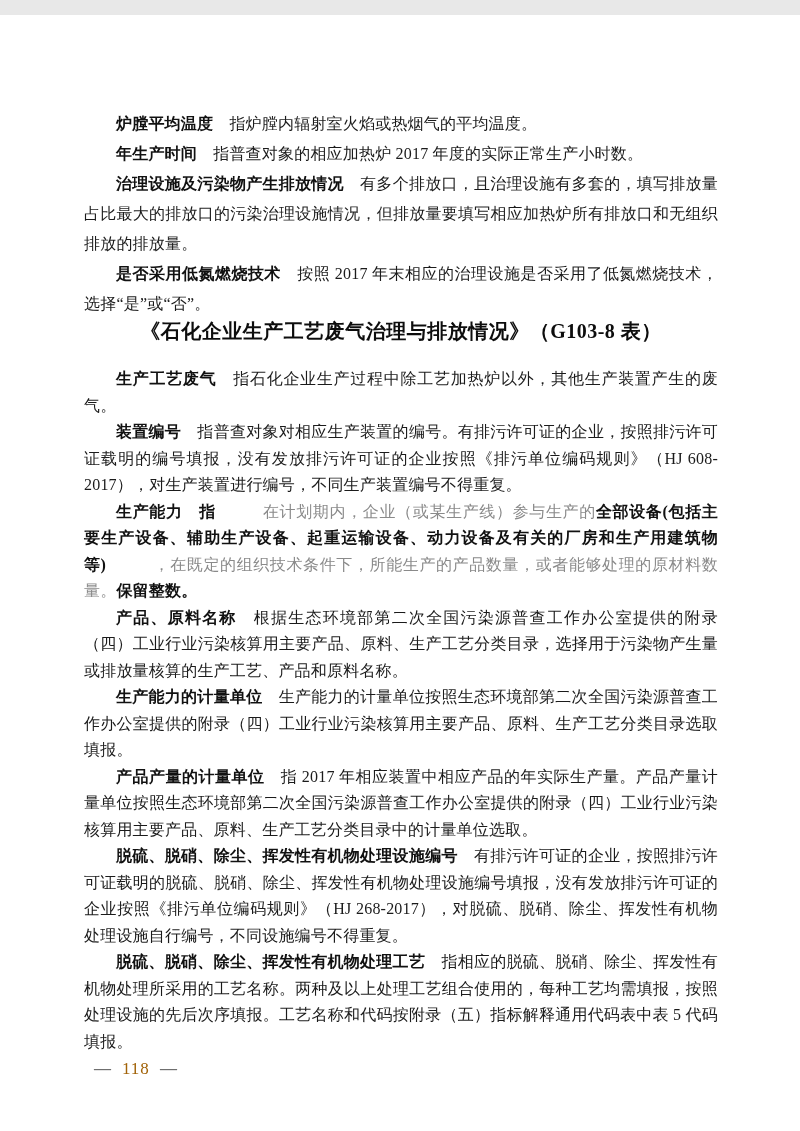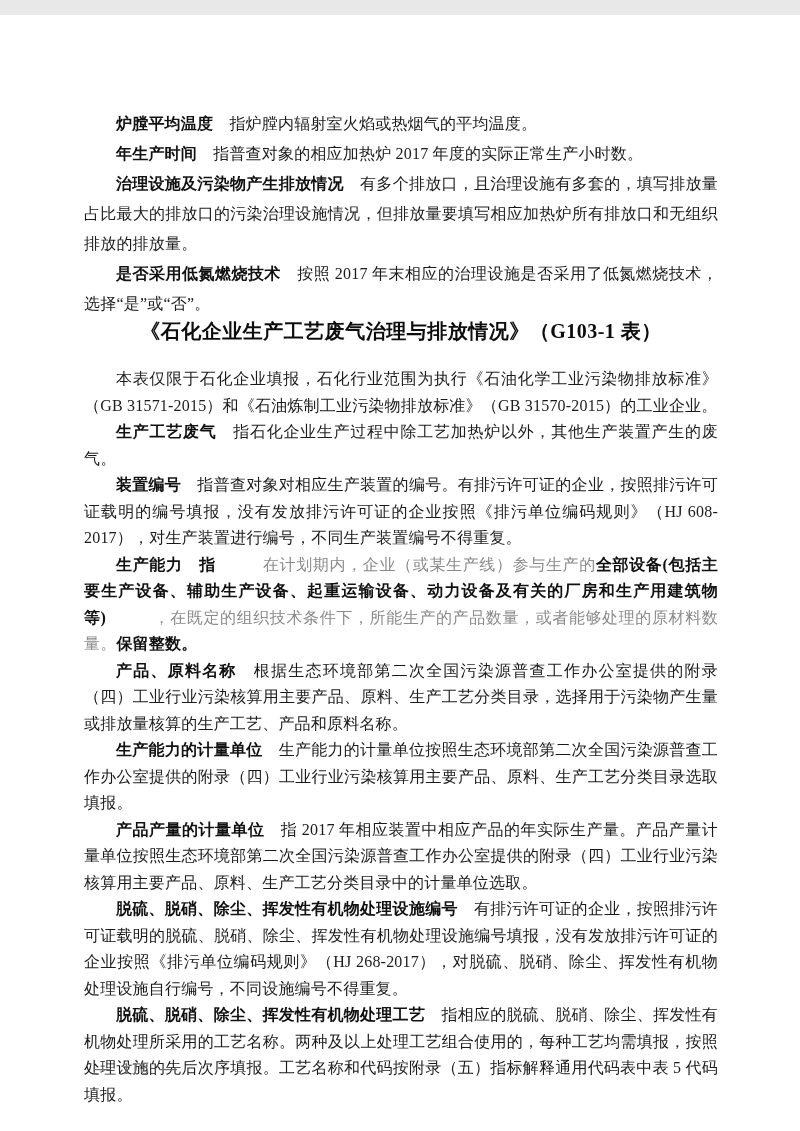--- a/index.html
+++ b/index.html
@@ -64,39 +64,38 @@
     font-size: 17px;
     letter-spacing: 1px;
     color: #222222;
   }
   .footer .dash {
     color: #6f6f6f;
     padding: 0 10px;
     font-weight: bold;
   }
   .footer .pagenum {
-    color: #737373;
+    color: #a16207;
   }
 </style>
 </head>
 <body>
 
 <div class="page">
 
   <section class="content sect-top" id="top-section">
       <p class="para"><span class="run-bold">炉膛平均温度</span><span>　指炉膛内辐射室火焰或热烟气的平均温度。</span></p>
       <p class="para"><span class="run-bold">年生产时间</span><span>　指普查对象的相应加热炉 2017 年度的实际正常生产小时数。</span></p>
       <p class="para"><span class="run-bold">治理设施及污染物产生排放情况</span><span>　有多个排放口，且治理设施有多套的，填写排放量占比最大的排放口的污染治理设施情况，但排放量要填写相应加热炉所有排放口和无组织排放的排放量。</span></p>
       <p class="para"><span class="run-bold">是否采用低氮燃烧技术</span><span>　按照 2017 年末相应的治理设施是否采用了低氮燃烧技术，选择“是”或“否”。</span></p>
     </section>
 
-  <h1 class="doc-title">《石化企业生产工艺废气治理与排放情况》（G103-1 表）</h1>
+  <h1 class="doc-title">《石化企业生产工艺废气治理与排放情况》（G103-8 表）</h1>
 
   <section class="content sect-bottom" id="bottom-section">
-      <p class="para"><span>本表仅限于石化企业填报，石化行业范围为执行《石油化学工业污染物排放标准》（GB 31571-2015）和《石油炼制工业污染物排放标准》（GB 31570-2015）的工业企业。</span></p>
       <p class="para"><span class="run-bold">生产工艺废气</span><span>　指石化企业生产过程中除工艺加热炉以外，其他生产装置产生的废气。</span></p>
       <p class="para"><span class="run-bold">装置编号</span><span>　指普查对象对相应生产装置的编号。有排污许可证的企业，按照排污许可证载明的编号填报，没有发放排污许可证的企业按照《排污单位编码规则》（HJ 608-2017），对生产装置进行编号，不同生产装置编号不得重复。</span></p>
       <p class="para"><span class="run-bold">生产能力</span><span class="run-bold">　指</span><span class="run-gray">在计划期内，企业（或某生产线）参与生产的</span><span class="run-bold">全部设备(包括主要生产设备、辅助生产设备、起重运输设备、动力设备及有关的厂房和生产用建筑物等)</span><span class="run-gray">，在既定的组织技术条件下，所能生产的产品数量，或者能够处理的原材料数量。</span><span class="run-bold">保留整数。</span></p>
       <p class="para"><span class="run-bold">产品、原料名称</span><span>　根据生态环境部第二次全国污染源普查工作办公室提供的附录（四）工业行业污染核算用主要产品、原料、生产工艺分类目录，选择用于污染物产生量或排放量核算的生产工艺、产品和原料名称。</span></p>
       <p class="para"><span class="run-bold">生产能力的计量单位</span><span>　生产能力的计量单位按照生态环境部第二次全国污染源普查工作办公室提供的附录（四）工业行业污染核算用主要产品、原料、生产工艺分类目录选取填报。</span></p>
       <p class="para"><span class="run-bold">产品产量的计量单位</span><span>　指 2017 年相应装置中相应产品的年实际生产量。产品产量计量单位按照生态环境部第二次全国污染源普查工作办公室提供的附录（四）工业行业污染核算用主要产品、原料、生产工艺分类目录中的计量单位选取。</span></p>
       <p class="para"><span class="run-bold">脱硫、脱硝、除尘、挥发性有机物处理设施编号</span><span>　有排污许可证的企业，按照排污许可证载明的脱硫、脱硝、除尘、挥发性有机物处理设施编号填报，没有发放排污许可证的企业按照《排污单位编码规则》（HJ 268-2017），对脱硫、脱硝、除尘、挥发性有机物处理设施自行编号，不同设施编号不得重复。</span></p>
       <p class="para"><span class="run-bold">脱硫、脱硝、除尘、挥发性有机物处理工艺</span><span>　指相应的脱硫、脱硝、除尘、挥发性有机物处理所采用的工艺名称。两种及以上处理工艺组合使用的，每种工艺均需填报，按照处理设施的先后次序填报。工艺名称和代码按附录（五）指标解释通用代码表中表 5 代码填报。</span></p>
     </section>
 

